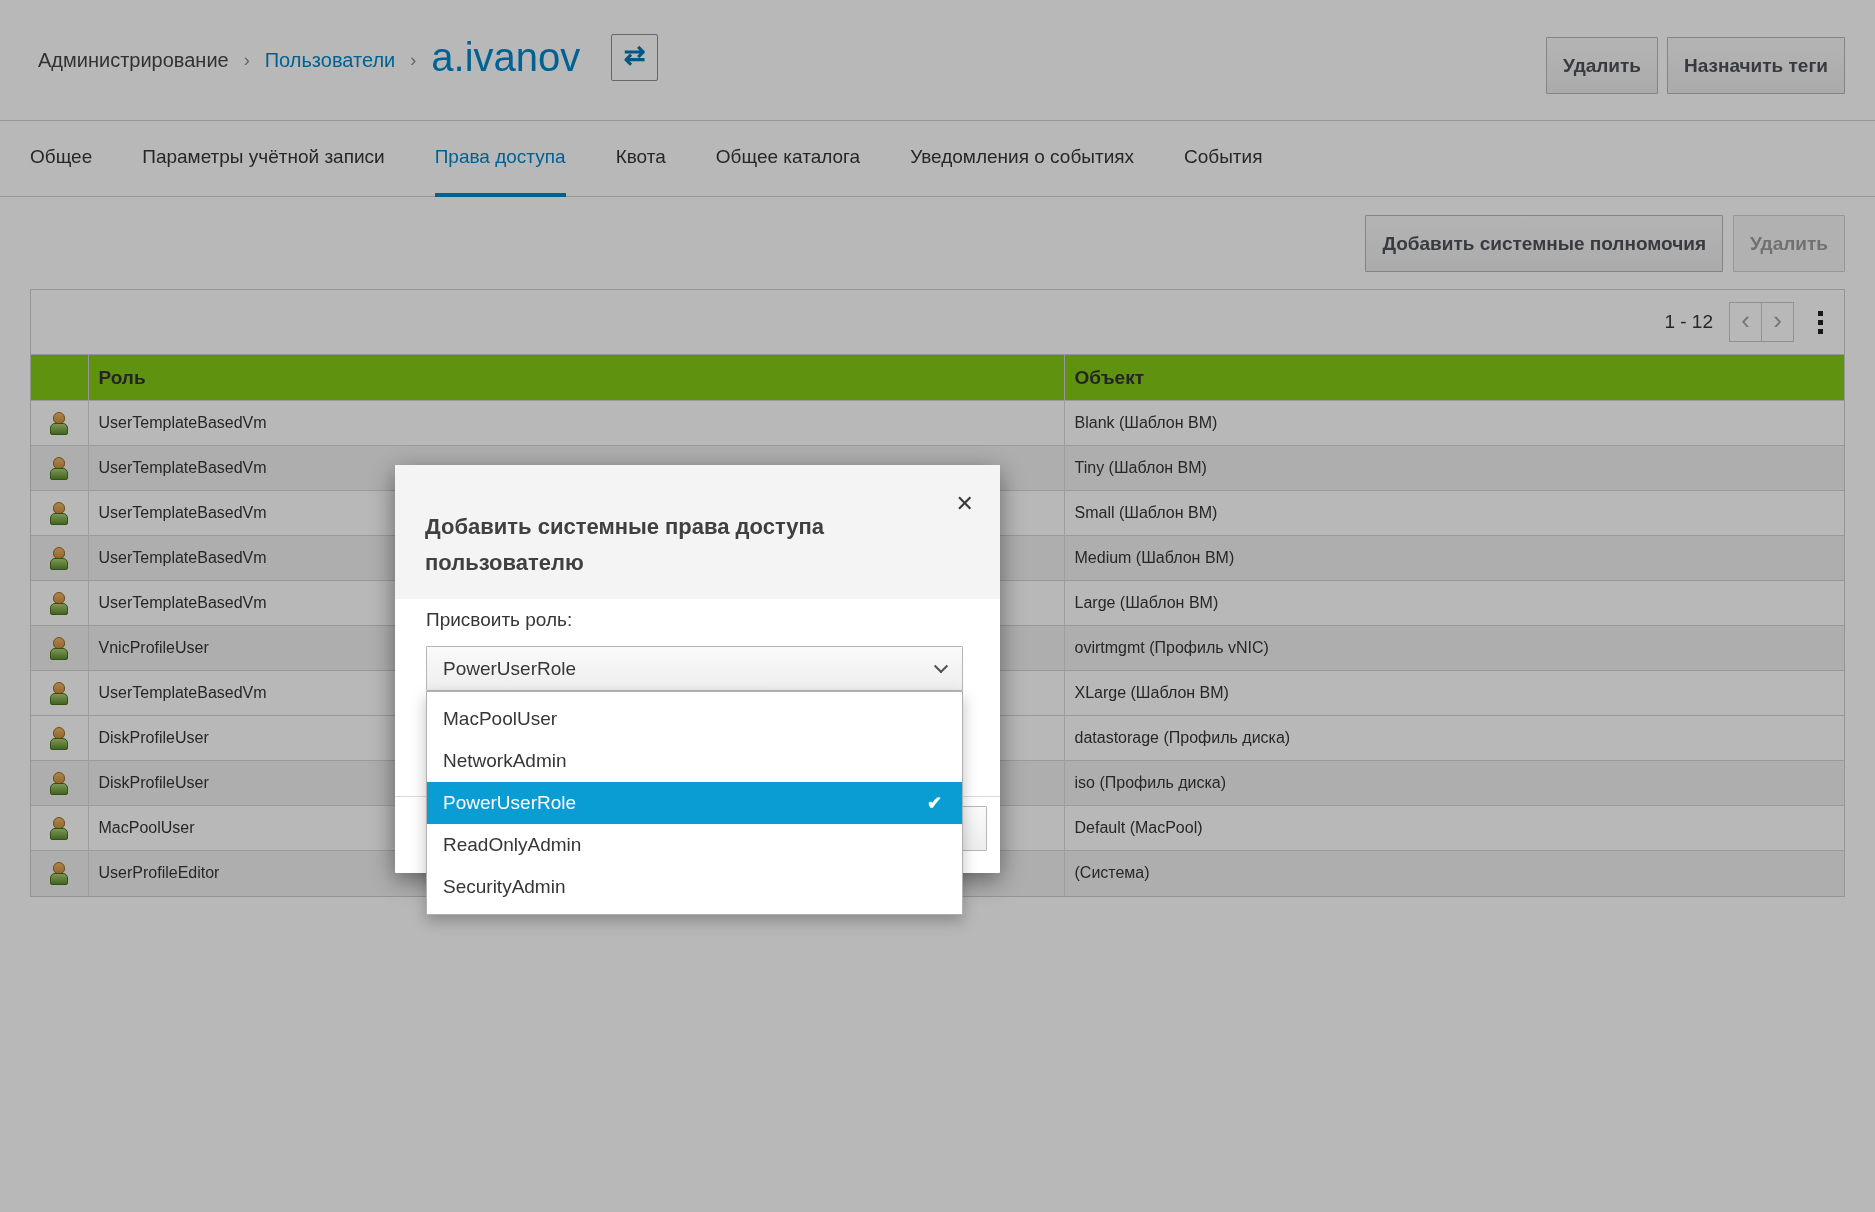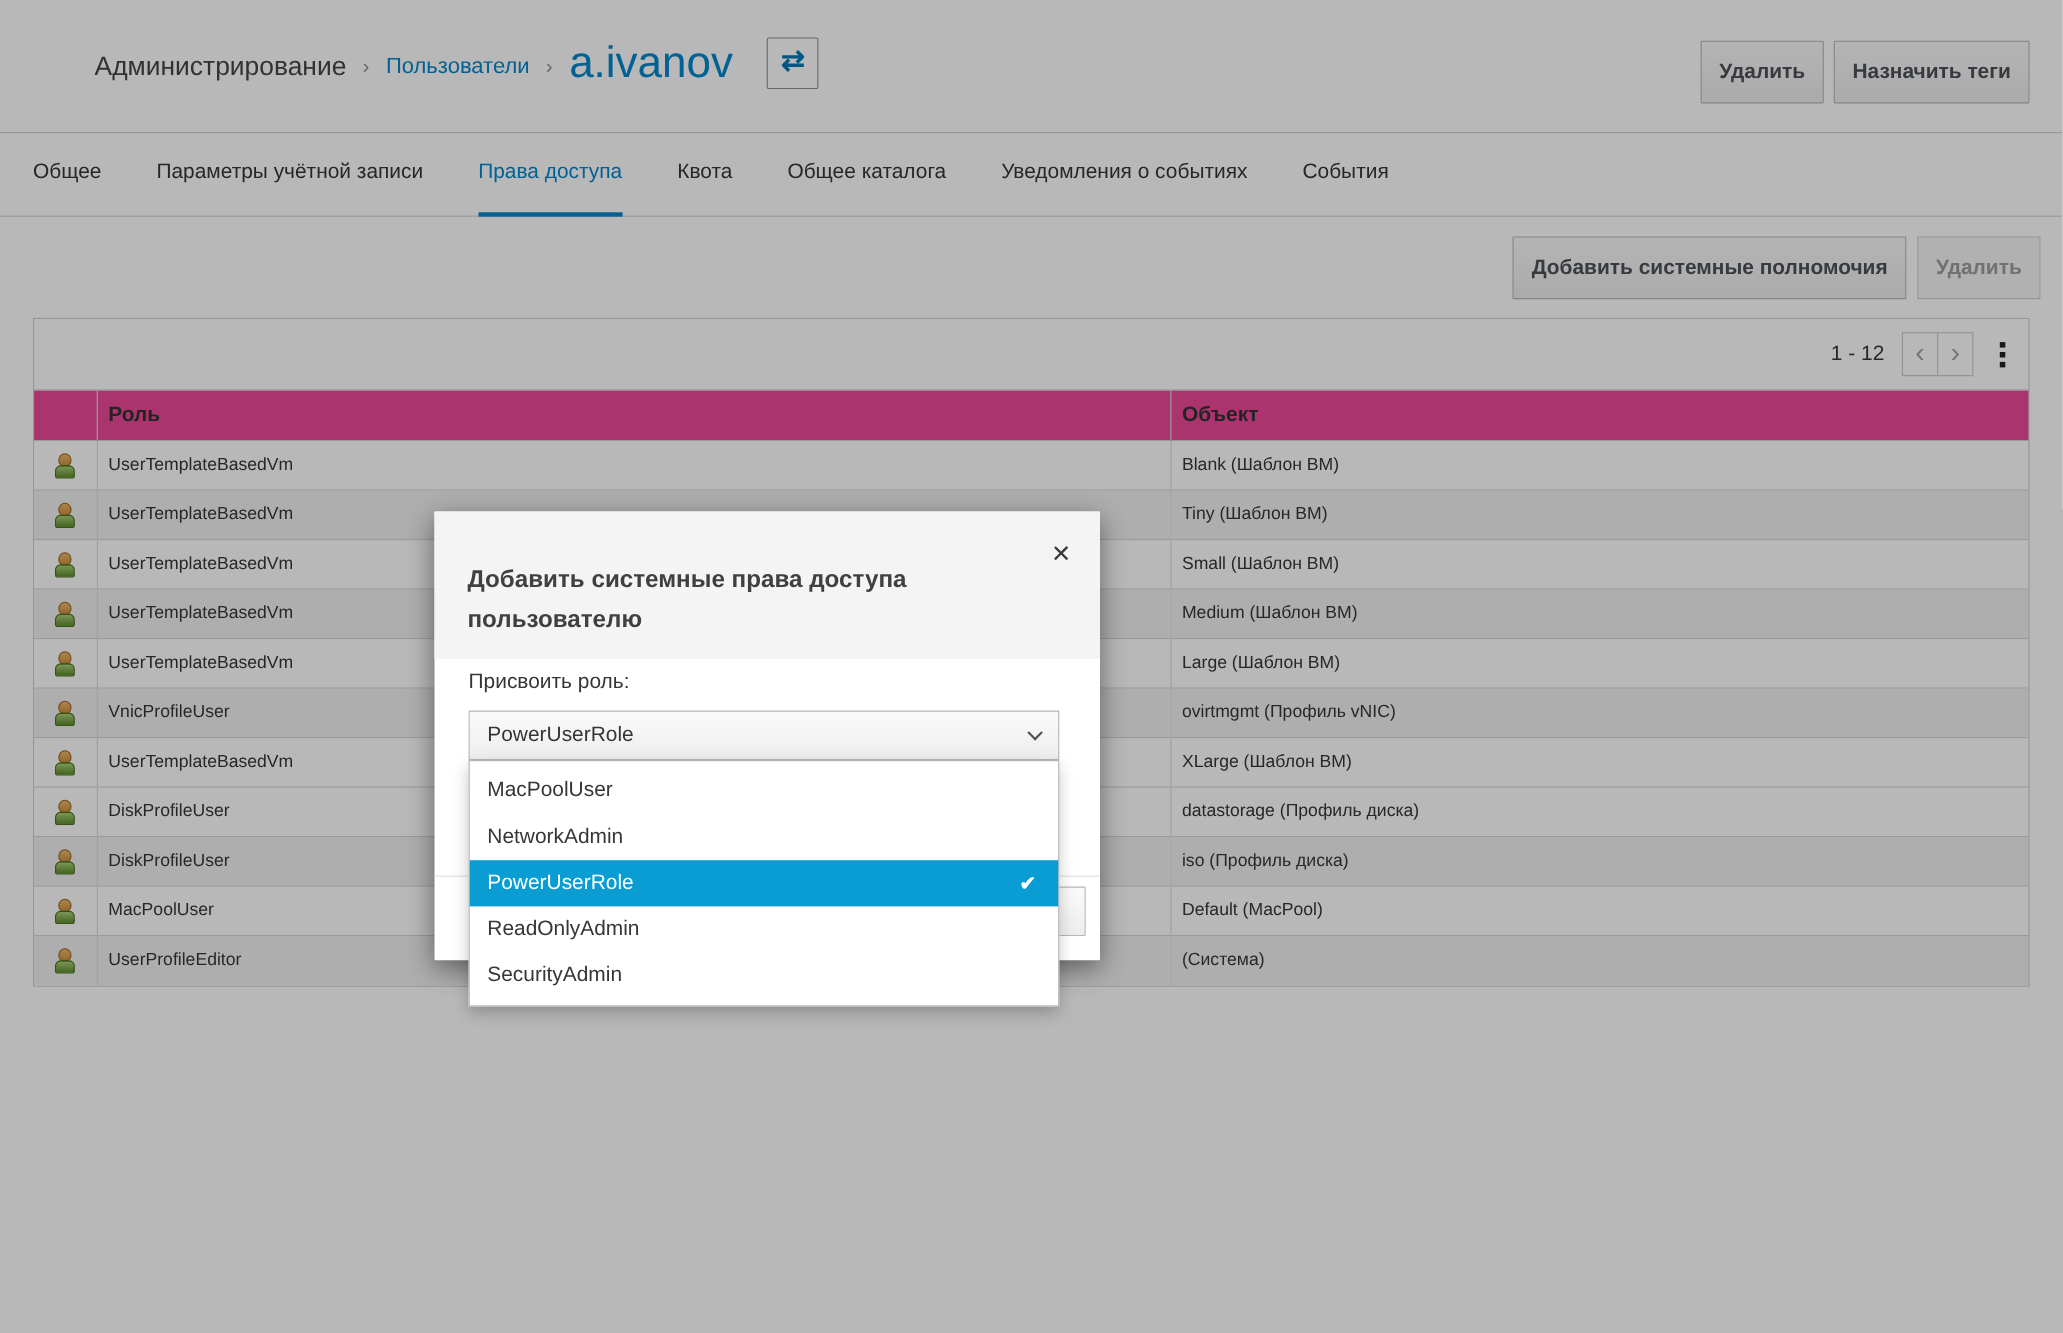--- a/index.html
+++ b/index.html
@@ -6,58 +6,58 @@
   html,body { margin:0; padding:0; }
   body {
     width:1875px; height:1212px; position:relative; overflow:hidden;
     background:#fff; color:#363636;
     font-family:"Liberation Sans", sans-serif;
   }
 
   
   header { height:121px; border-bottom:1px solid #d1d1d1; position:relative; }
   .breadcrumb { position:absolute; left:38px; top:0; height:121px; display:flex; align-items:center; gap:15px; }
-  .bc-item { font-size:24px; color:#464646; cursor:pointer;margin-left:48px; }
+  .bc-item { font-size:20px; color:#464646; cursor:pointer; }
   .bc-sep  { font-size:18px; color:#8b8b8b; }
   .bc-link { font-size:20px; color:#0088ce; text-decoration:none; cursor:pointer; }
   .page-title { font-size:40px; font-weight:400; color:#0088ce; margin:0; position:relative; top:-3px; }
   .swap-btn { width:47px; height:47px; margin-left:16px; background:transparent; border:1px solid #8f8f8f;
     border-radius:2px; color:#0079b8; font-size:26px; font-weight:bold; display:inline-flex; align-items:center;
     justify-content:center; position:relative; top:-3px; cursor:pointer; padding:0 0 4px; }
   .header-actions { position:absolute; right:30px; top:37px; display:flex; gap:9px; }
 
   .btn { display:inline-flex; align-items:center; justify-content:center; height:57px; padding:0 16px;
     font-size:19px; font-weight:600; color:#4d5258; background:linear-gradient(#fafafa,#ededed);
     border:1px solid #b7b7b7; border-radius:1px; cursor:pointer; font-family:inherit; white-space:nowrap; }
   .btn.disabled, .btn:disabled { color:#9d9d9d; background:#f5f5f5; border-color:#d1d1d1; cursor:default; }
 
   
   .tabs { height:76px; border-bottom:1px solid #d1d1d1; padding:0 30px; display:flex; gap:50px; }
   .tab { appearance:none; background:none; border:none; border-bottom:4px solid transparent; font-size:19px;
     color:#363636; padding:0; cursor:pointer; font-family:inherit; height:76px; }
   .tab.active { color:#0088ce; border-bottom-color:#0088ce; }
 
   
-  .actions-row { display:flex; justify-content:flex-end; gap:10px; margin:18px 20px 17px; }
+  .actions-row { display:flex; justify-content:flex-end; gap:10px; margin:18px 30px 17px; }
 
   
   .grid { margin:0 30px; border:1px solid #cfcfcf; background:#fff; }
   .grid-toolbar { height:64px; display:flex; align-items:center; justify-content:flex-end; padding:0 12px; gap:16px; }
   .page-range { font-size:19px; color:#363636; }
   .pager { display:flex; }
   .pager button { width:33px; height:40px; border:1px solid #c9c9c9; background:#fff; color:#a3a3a3;
     font-size:26px; line-height:1; padding:0 0 5px; cursor:default; font-family:inherit; }
   .pager button + button { margin-left:-1px; }
   .kebab { border:none; background:none; width:22px; height:38px; position:relative; cursor:pointer; }
   .dots { position:absolute; left:50%; top:50%; width:5px; height:5px; margin:-2px 0 0 -3px; background:#222;
     box-shadow:0 -9px 0 #222, 0 9px 0 #222; }
 
   table { width:100%; border-collapse:collapse; table-layout:fixed; }
   col.c-icon { width:57px; } col.c-role { width:976px; }
-  th { height:46px; background:#ec4899; font-size:19px; font-weight:700; text-align:left; padding:0 0 0 10px;
+  th { height:46px; background:#84cc16; font-size:19px; font-weight:700; text-align:left; padding:0 0 0 10px;
     border-top:1px solid #cfcfcf; border-left:1px solid #d6d6d6; color:#333; }
   th:first-child { border-left:none; }
   td { height:45px; font-size:16px; padding:0 0 0 10px; border-top:1px solid #d6d6d6; border-left:1px solid #dcdcdc;
     overflow:hidden; white-space:nowrap; }
   td:first-child { border-left:none; text-align:center; padding:0; }
   tbody tr { background:#fff; cursor:pointer; }
   tbody tr.even { background:#f2f2f2; }
 
   .user-icon { position:relative; display:inline-block; width:22px; height:23px; vertical-align:middle; }
   .user-icon::before { content:""; position:absolute; left:5px; top:0; width:10px; height:10px;

